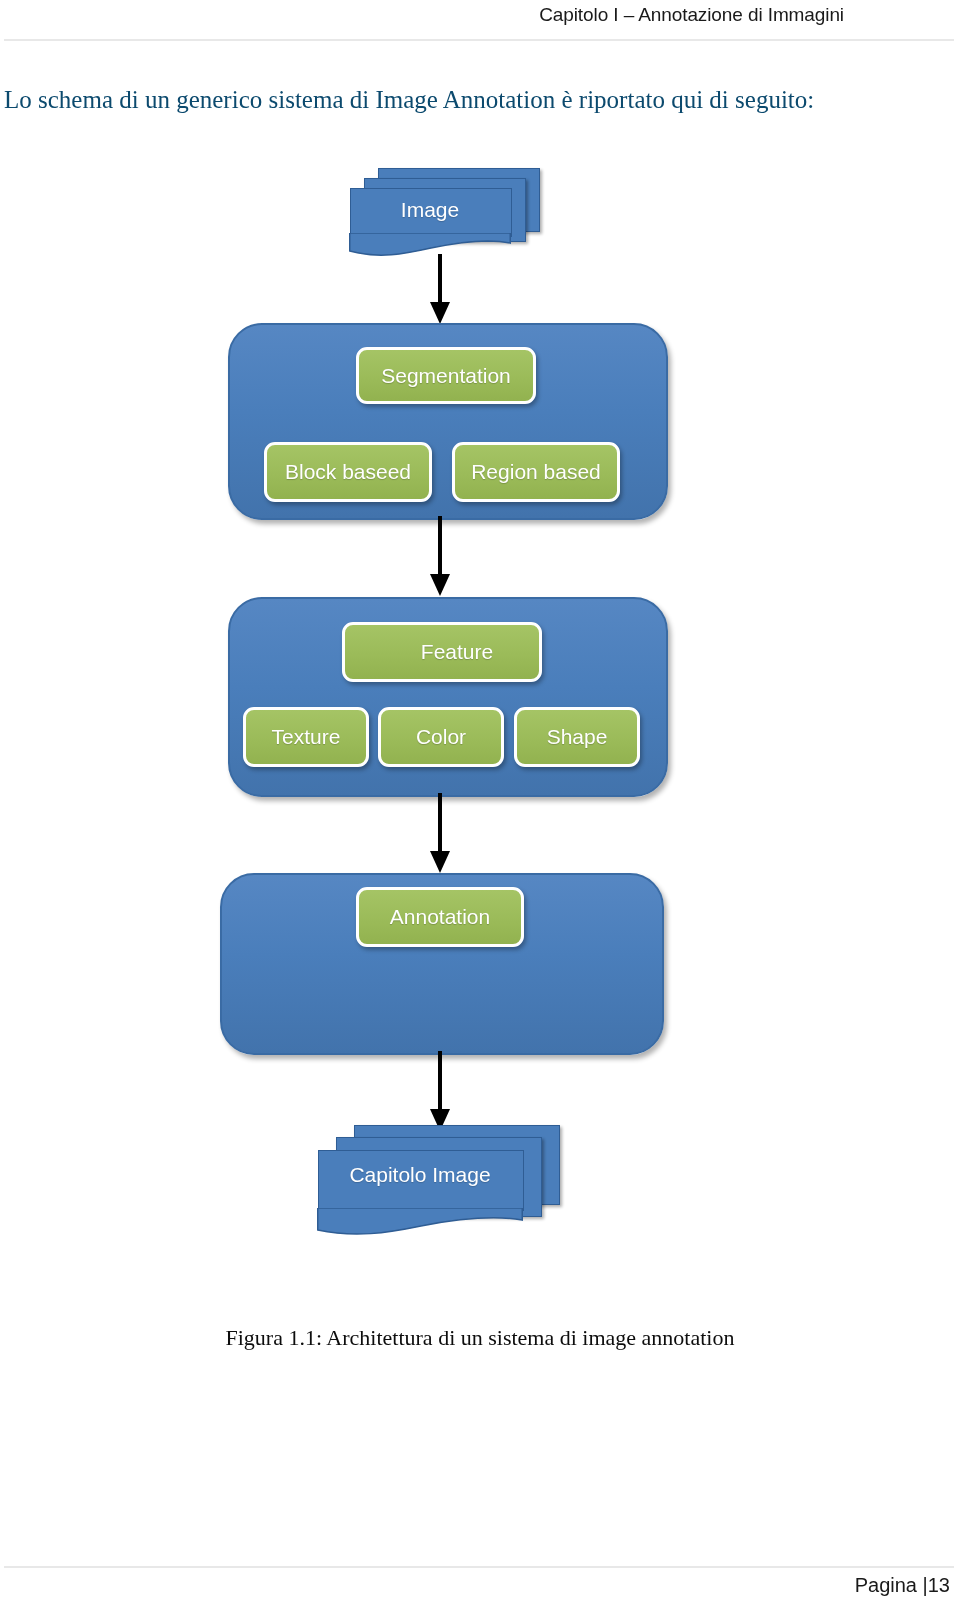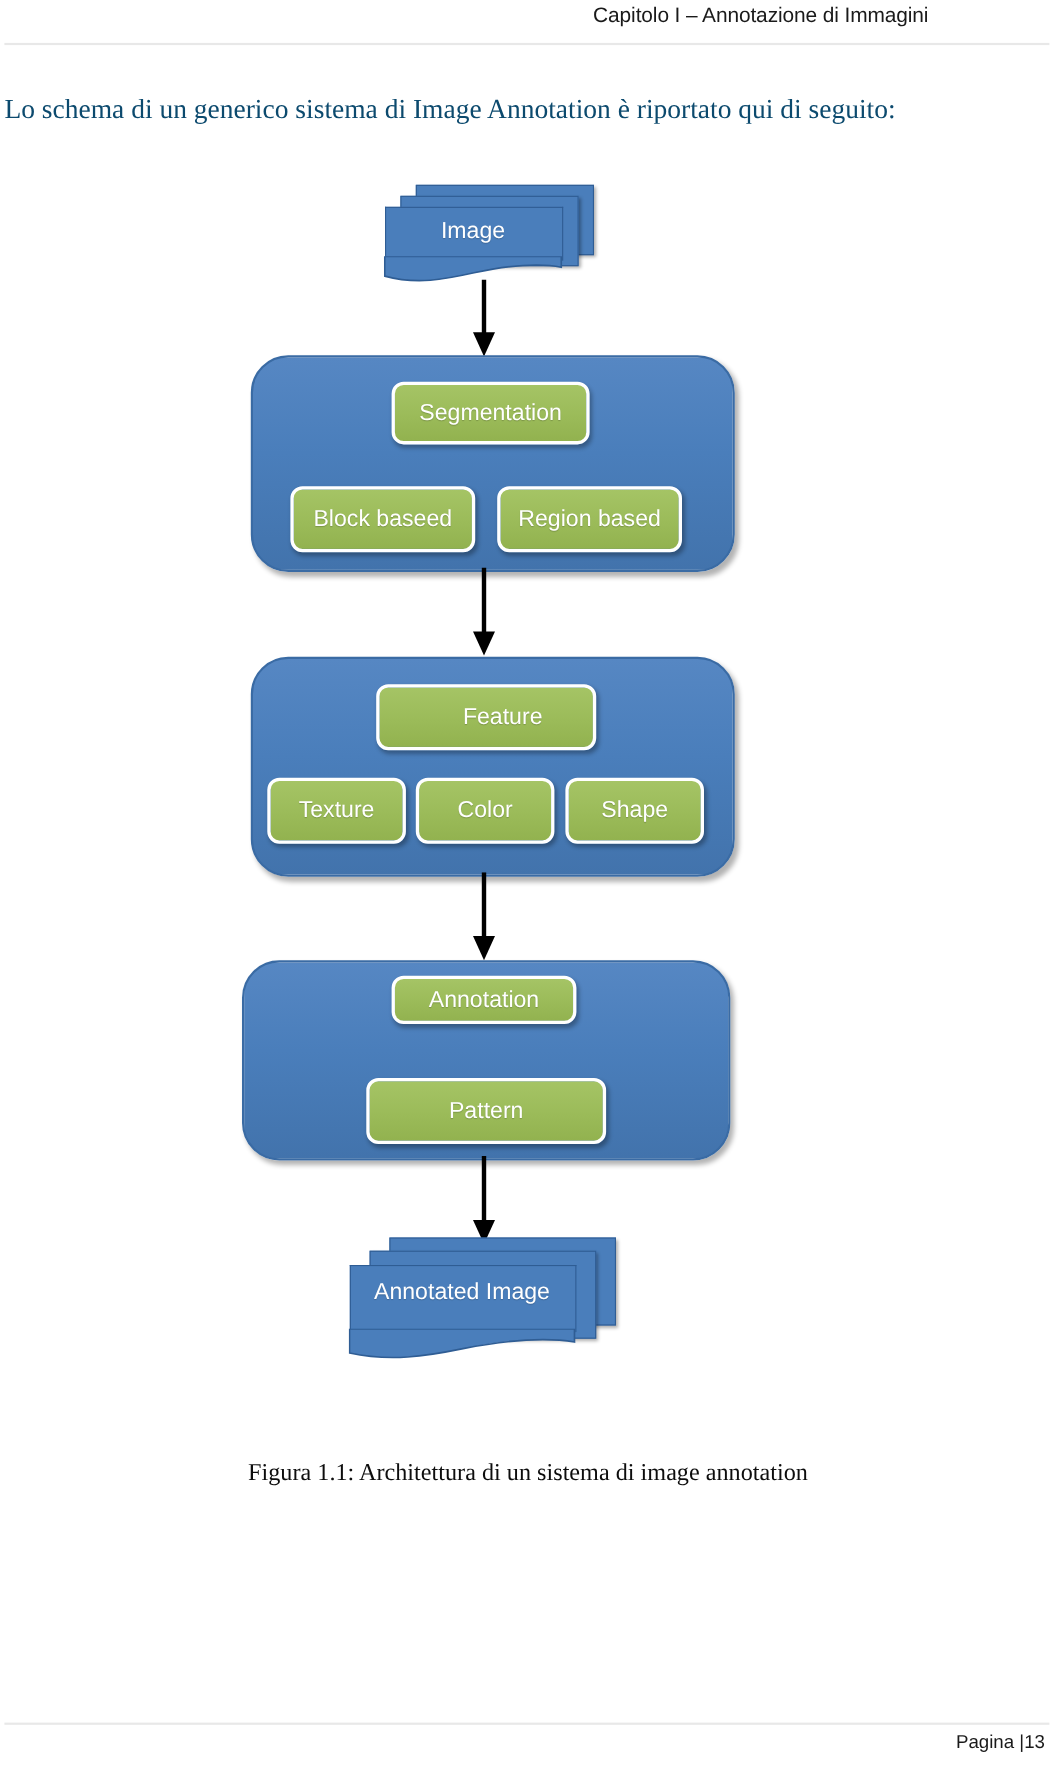--- a/index.html
+++ b/index.html
@@ -148,21 +148,21 @@
     top: 1566px;
     width: 950px;
     height: 2px;
     background: #e8e8e8;
   }
   .page-footer {
     position: absolute;
     right: 10px;
     top: 1574px;
     font-family: "Liberation Sans", sans-serif;
-    font-size: 17px;
+    font-size: 20px;
     color: #1a1a1a;
     white-space: nowrap;
   }
 </style>
 </head>
 <body>
 
 <div class="page-header">
   <div class="page-header-title">Capitolo I – Annotazione di Immagini</div>
 </div>
@@ -219,40 +219,37 @@
     <span class="node-label">Shape</span>
   </div>
 
   <svg class="arrow" style="left:425px; top:643px;" width="30" height="82" viewBox="0 0 30 82">
     <line x1="15" y1="0" x2="15" y2="62" stroke="#000000" stroke-width="4"></line>
     <polygon points="15,80 5,58 25,58" fill="#000000"></polygon>
   </svg>
 
   <div class="stage" style="left:220px; top:723px; width:440px; height:178px;">
   </div>
-  <div class="node" style="left:356px; top:737px; width:168px; height:44px;">
+  <div class="node" style="left:356px; top:737px; width:168px; height:60px;">
     <span class="node-label">Annotation</span>
-  </div>
-  <div class="node" style="left:333px; top:830px; width:218px; height:60px;">
-    <span class="node-label">Pattern</span>
   </div>
 
   <svg class="arrow" style="left:425px; top:901px;" width="30" height="82" viewBox="0 0 30 82">
     <line x1="15" y1="0" x2="15" y2="62" stroke="#000000" stroke-width="4"></line>
     <polygon points="15,80 5,58 25,58" fill="#000000"></polygon>
   </svg>
 
   <div class="doc-stack" style="left:318px; top:975px; width:250px; height:115px;">
     <div class="sheet sheet-back2" style="left:36px; top:0px; width:204px; height:78px;"></div>
     <div class="sheet sheet-back1" style="left:18px; top:12px; width:204px; height:78px;"></div>
     <div class="sheet sheet-front" style="left:0px; top:25px; width:204px; height:60px;"></div>
     <svg class="wave" style="left:-1px; top:83px;" width="208" height="30" viewBox="0 0 208 30">
       <path d="M0.75,0 L0.75,22 C38,30 70,25 104,18 C140,11 175,7 205.25,12 L205.25,0 Z" fill="#4a7ebb" stroke="#2f5d94" stroke-width="1.5"></path>
     </svg>
-    <div class="stack-label" style="left:0px; top:38px; width:204px;">Annotated Image</div>
+    <div class="stack-label" style="left:0px; top:38px; width:204px;">Capitolo Image</div>
   </div>
 
 </div>
 
 <div class="figure-caption">Figura 1.1: Architettura di un sistema di image annotation</div>
 
 <div class="footer-rule"></div>
 <div class="page-footer">Pagina |13</div>
 
 </body></html>

